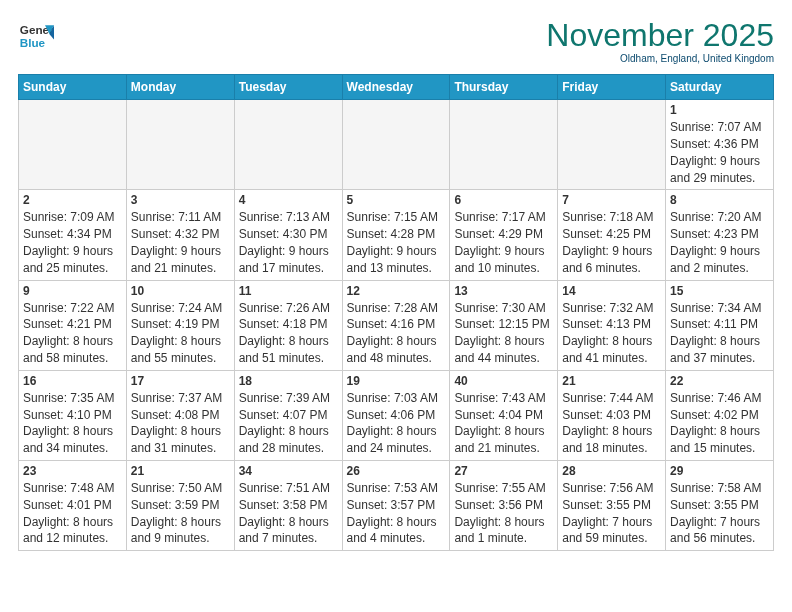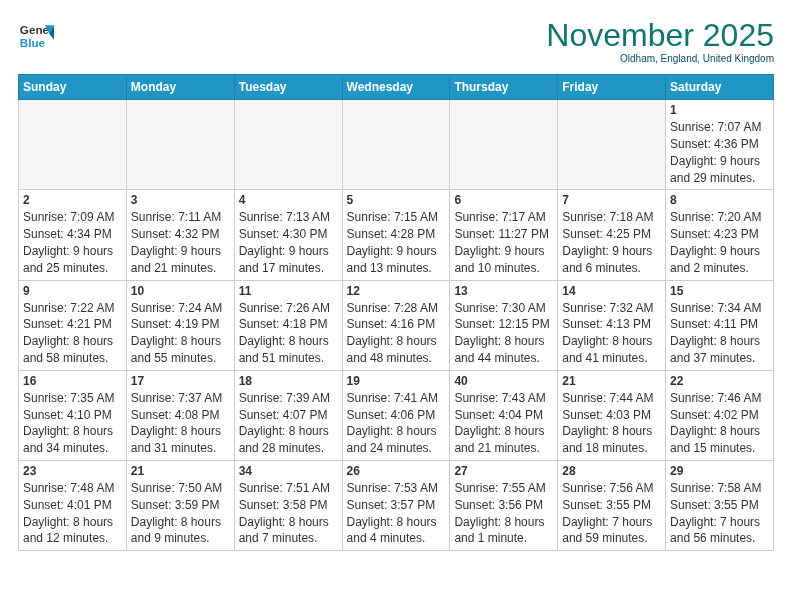--- a/index.html
+++ b/index.html
@@ -152,21 +152,21 @@
           <td>
             <div class="day-number">5</div>
             <div class="day-info">Sunrise: 7:15 AM
 Sunset: 4:28 PM
 Daylight: 9 hours
 and 13 minutes.</div>
           </td>
           <td>
             <div class="day-number">6</div>
             <div class="day-info">Sunrise: 7:17 AM
-Sunset: 11:27 PM
+Sunset: 4:29 PM
 Daylight: 9 hours
 and 10 minutes.</div>
           </td>
           <td>
             <div class="day-number">7</div>
             <div class="day-info">Sunrise: 7:18 AM
 Sunset: 4:25 PM
 Daylight: 9 hours
 and 6 minutes.</div>
           </td>
@@ -246,21 +246,21 @@
           </td>
           <td>
             <div class="day-number">18</div>
             <div class="day-info">Sunrise: 7:39 AM
 Sunset: 4:07 PM
 Daylight: 8 hours
 and 28 minutes.</div>
           </td>
           <td>
             <div class="day-number">19</div>
-            <div class="day-info">Sunrise: 7:41 AM
+            <div class="day-info">Sunrise: 7:03 AM
 Sunset: 4:06 PM
 Daylight: 8 hours
 and 24 minutes.</div>
           </td>
           <td>
             <div class="day-number">40</div>
             <div class="day-info">Sunrise: 7:43 AM
 Sunset: 4:04 PM
 Daylight: 8 hours
 and 21 minutes.</div>

